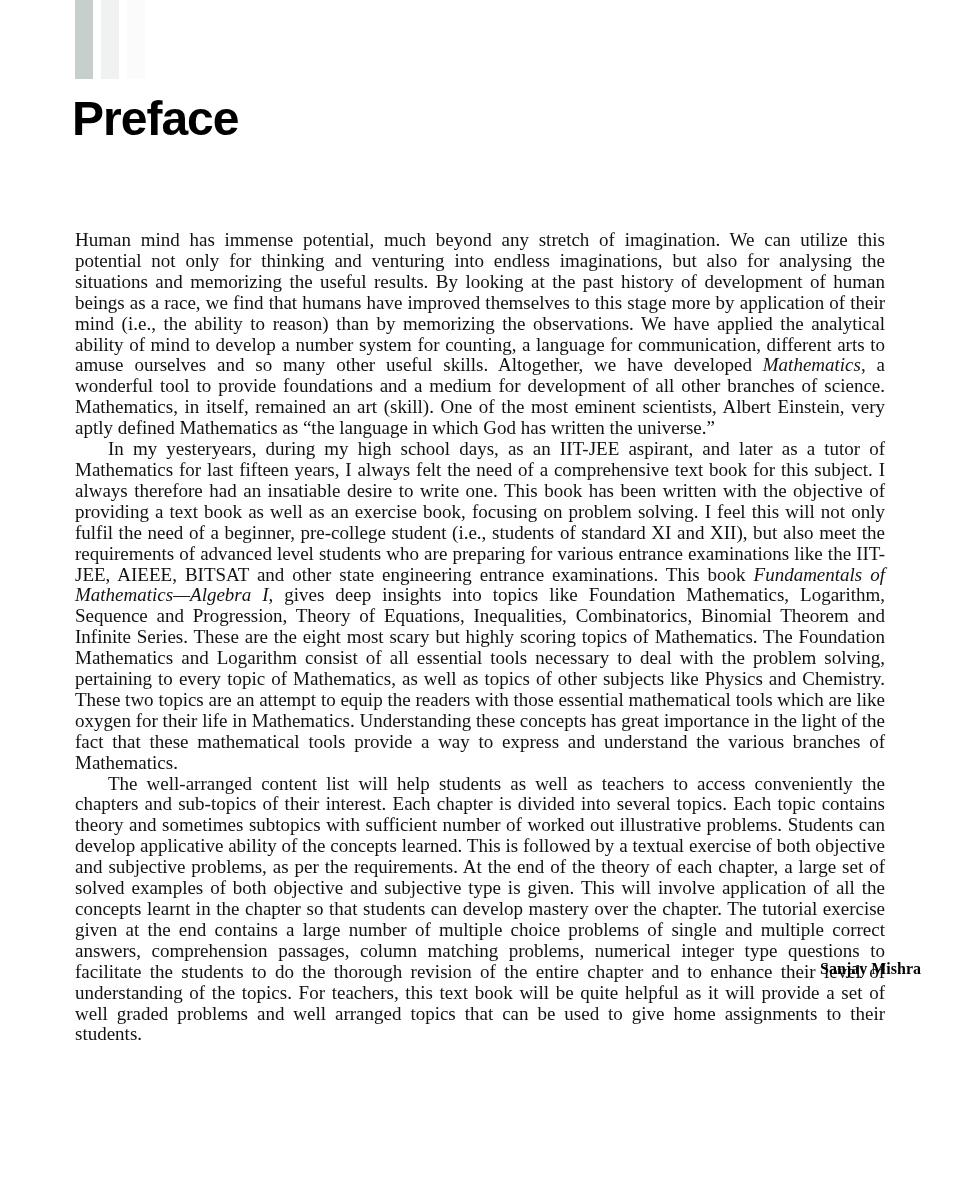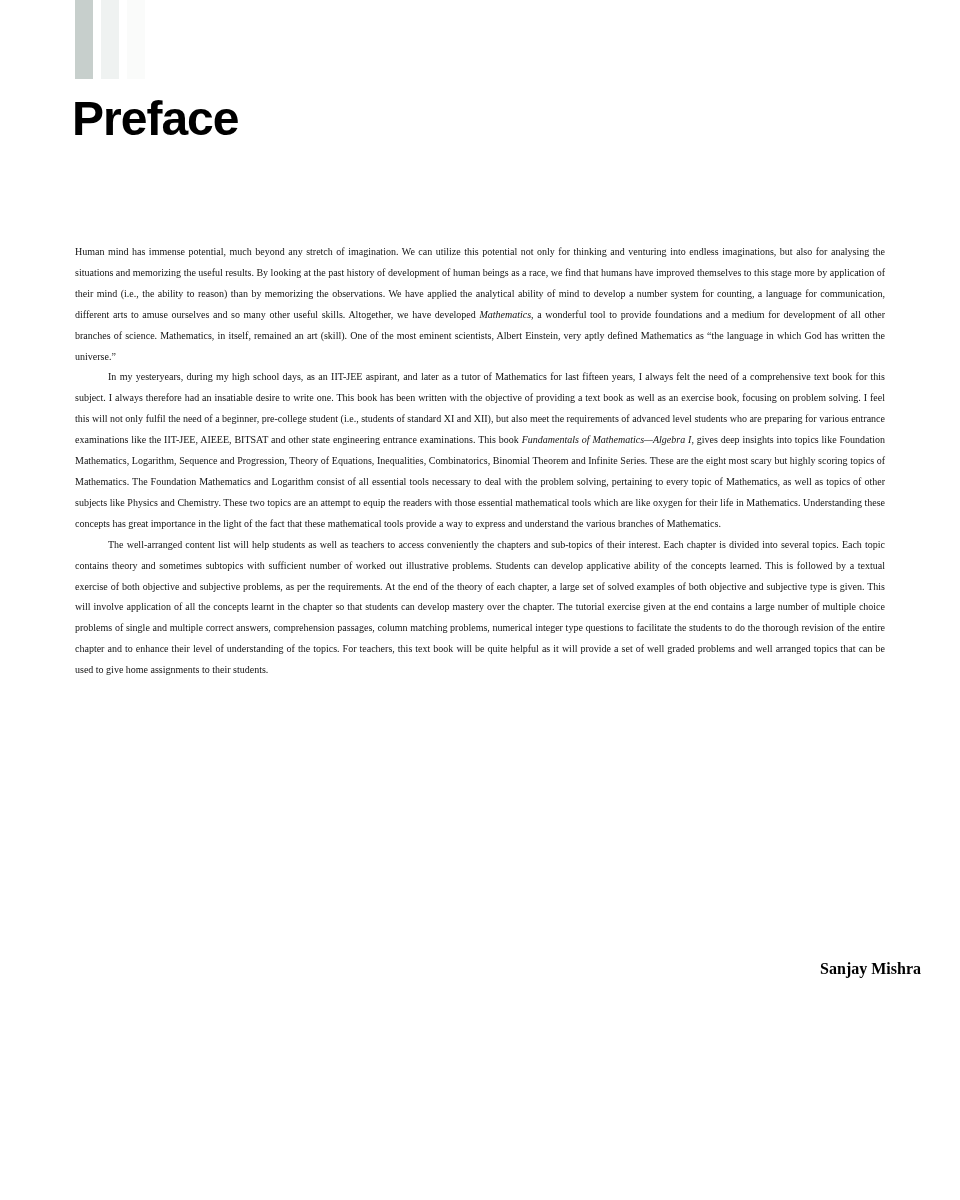--- a/index.html
+++ b/index.html
@@ -39,23 +39,23 @@
     font-family: "Liberation Sans", sans-serif;
     font-weight: bold;
     font-size: 48px;
     line-height: 1.05;
     letter-spacing: -1px;
     color: #000000;
   }
   .body-text {
     position: absolute;
     left: 75px;
-    top: 242px;
+    top: 230px;
     width: 810px;
-    font-size: 10px;
+    font-size: 19px;
     line-height: 20.9px;
     text-align: justify;
     color: #121212;
   }
   .para {
     margin: 0;
     padding: 0;
   }
   .para.indent {
     text-indent: 33px;

